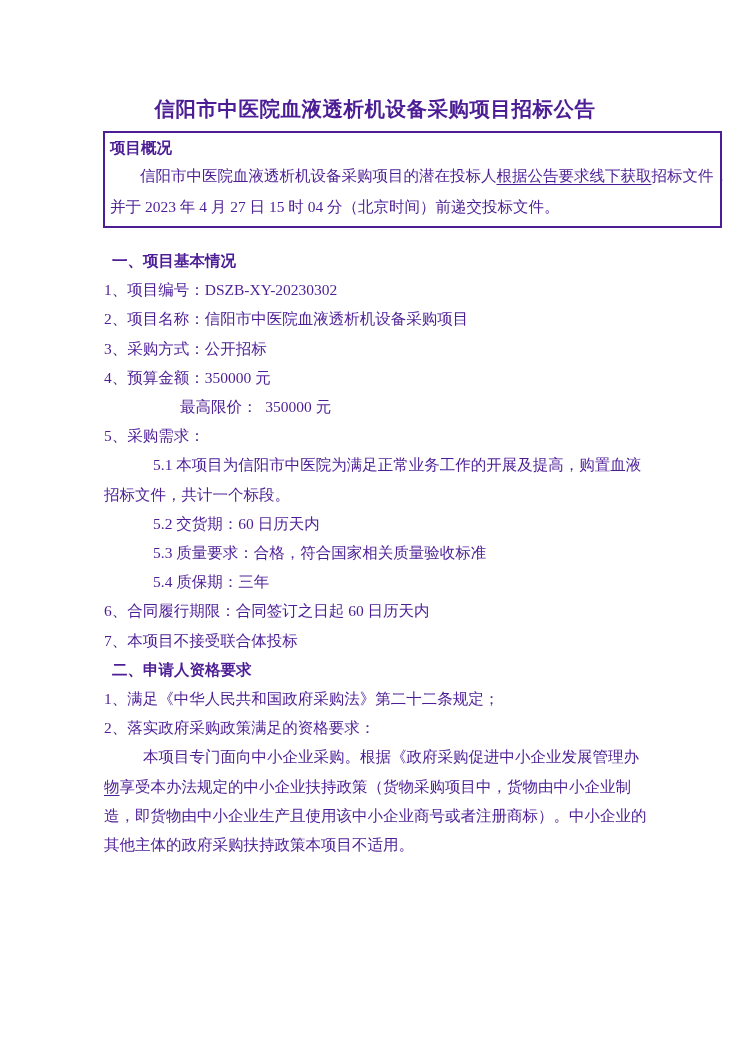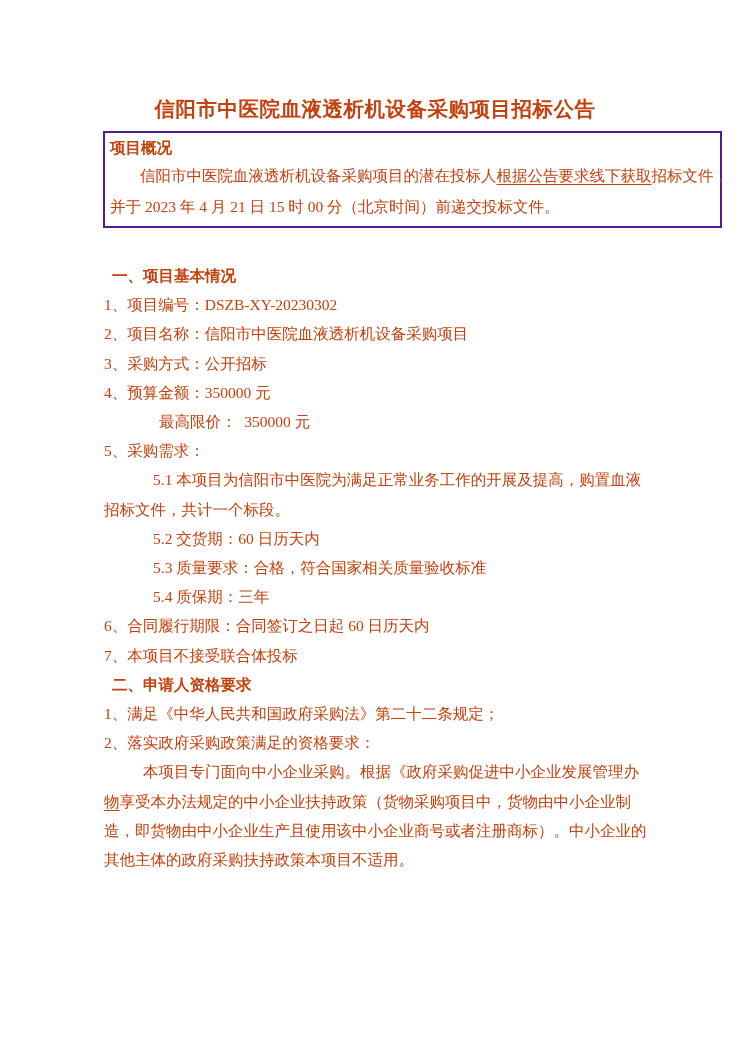--- a/index.html
+++ b/index.html
@@ -2,21 +2,21 @@
 <html><head>
 <meta charset="utf-8">
 <style>
   html, body { margin: 0; padding: 0; background: #ffffff; }
   .page {
     position: relative;
     width: 750px;
     height: 1060px;
     background: #ffffff;
     font-family: "Liberation Serif", "DejaVu Serif", serif;
-    color: #c2410c;
+    color: #4c1d95;
     overflow: hidden;
   }
   .title {
     position: absolute;
     top: 96px;
     left: 0;
     right: 0;
     margin: 0;
     text-align: center;
     font-size: 20.5px;
@@ -41,46 +41,46 @@
     white-space: pre;
   }
   .box-line {
     margin-left: 5px;
     line-height: 31px;
     white-space: pre;
   }
   .box-line.first { text-indent: 30px; }
   .body-text {
     position: absolute;
-    top: 261px;
+    top: 246px;
     left: 104px;
     width: 536px;
     font-size: 15.5px;
     line-height: 29.2px;
   }
   .ln { white-space: pre; }
   .ln.h  { font-weight: 700; margin-left: 8px; }
   .ln.it { }
   .ln.sub { margin-left: 49px; }
-  .ln.sub2 { margin-left: 55px; }
+  .ln.sub2 { margin-left: 76px; }
   .ln.pf { margin-left: 39px; }
   .ln.cont { margin-left: 0; }
   .u { text-decoration: underline; text-underline-offset: 3px; }
 </style>
 </head>
 <body>
 
 <div class="page">
 
   <h1 class="title">信阳市中医院血液透析机设备采购项目招标公告</h1>
 
   <div class="box">
     <div class="box-h">项目概况</div>
     <div class="box-line first"><span>信阳市中医院血液透析机设备采购项目的潜在投标人</span><span class="u">根据公告要求线下获取</span><span>招标文件，</span></div>
-    <div class="box-line">并于 2023 年 4 月 21 日 15 时 00 分（北京时间）前递交投标文件。</div>
+    <div class="box-line">并于 2023 年 4 月 27 日 15 时 04 分（北京时间）前递交投标文件。</div>
   </div>
 
   <div class="body-text">
     <div class="ln h">一、项目基本情况</div>
     <div class="ln it">1、项目编号：DSZB-XY-20230302</div>
     <div class="ln it">2、项目名称：信阳市中医院血液透析机设备采购项目</div>
     <div class="ln it">3、采购方式：公开招标</div>
     <div class="ln it">4、预算金额：350000 元</div>
     <div class="ln sub2">最高限价：  350000 元</div>
     <div class="ln it">5、采购需求：</div>

